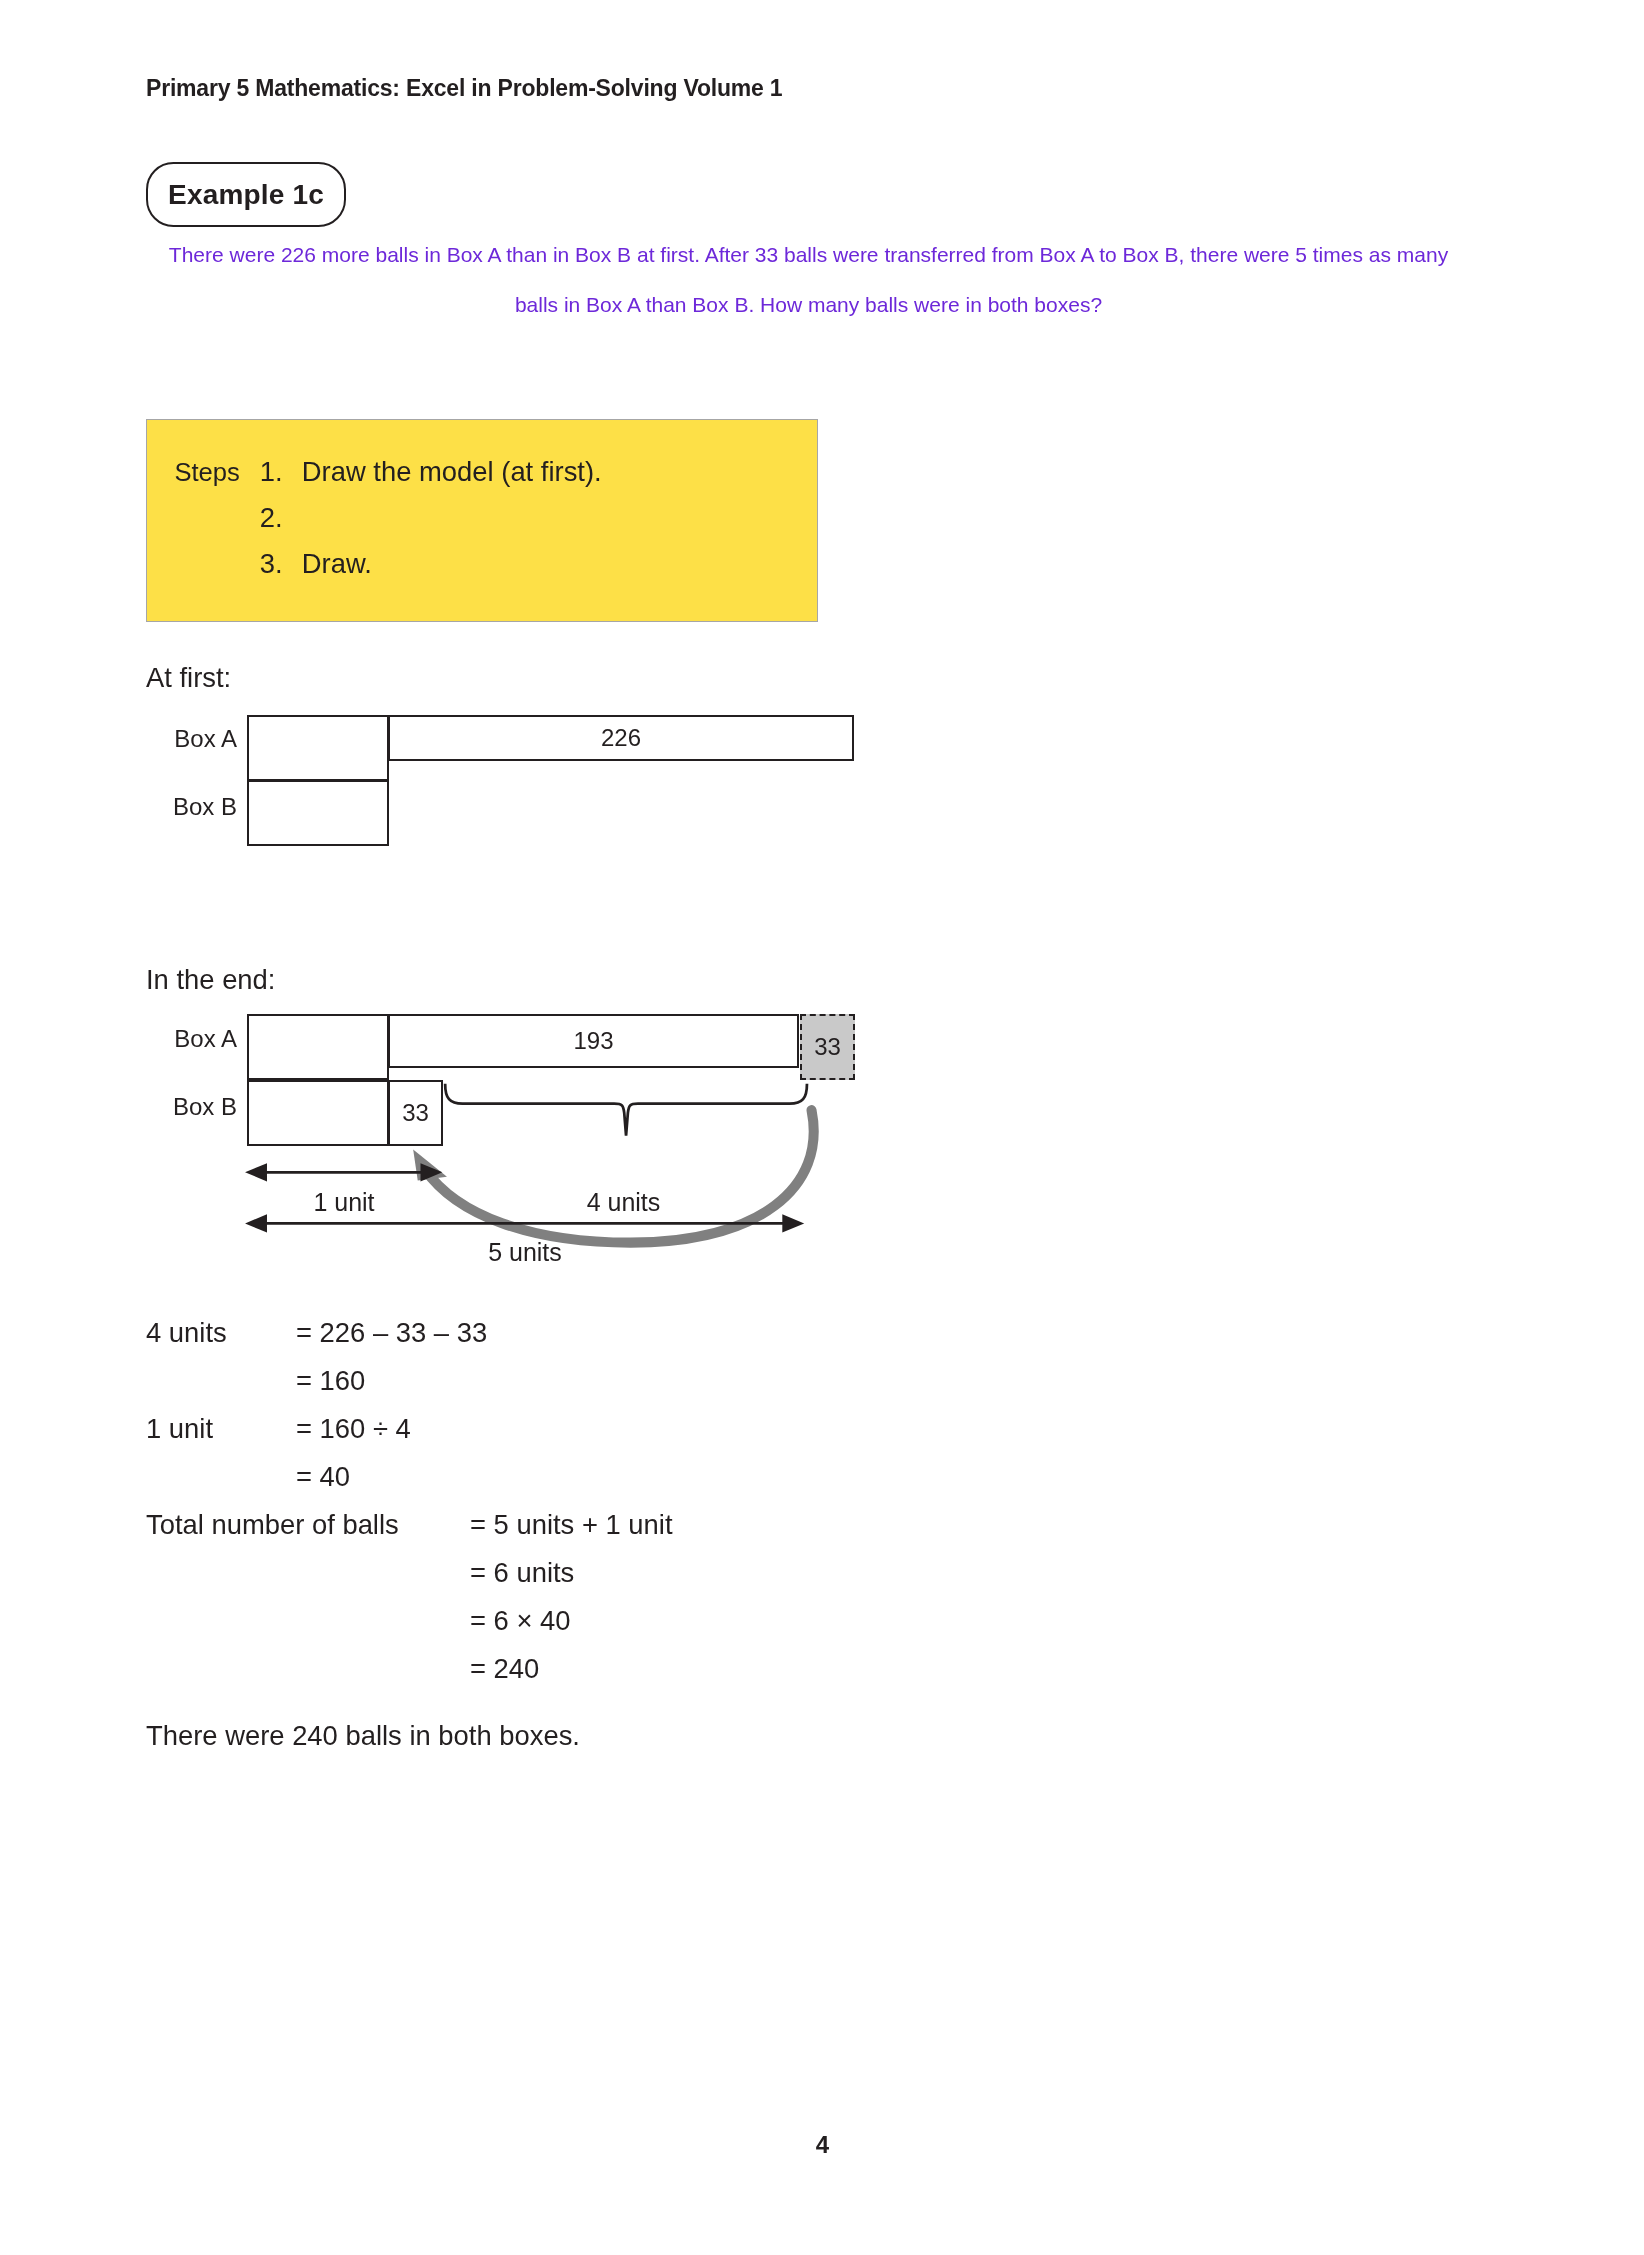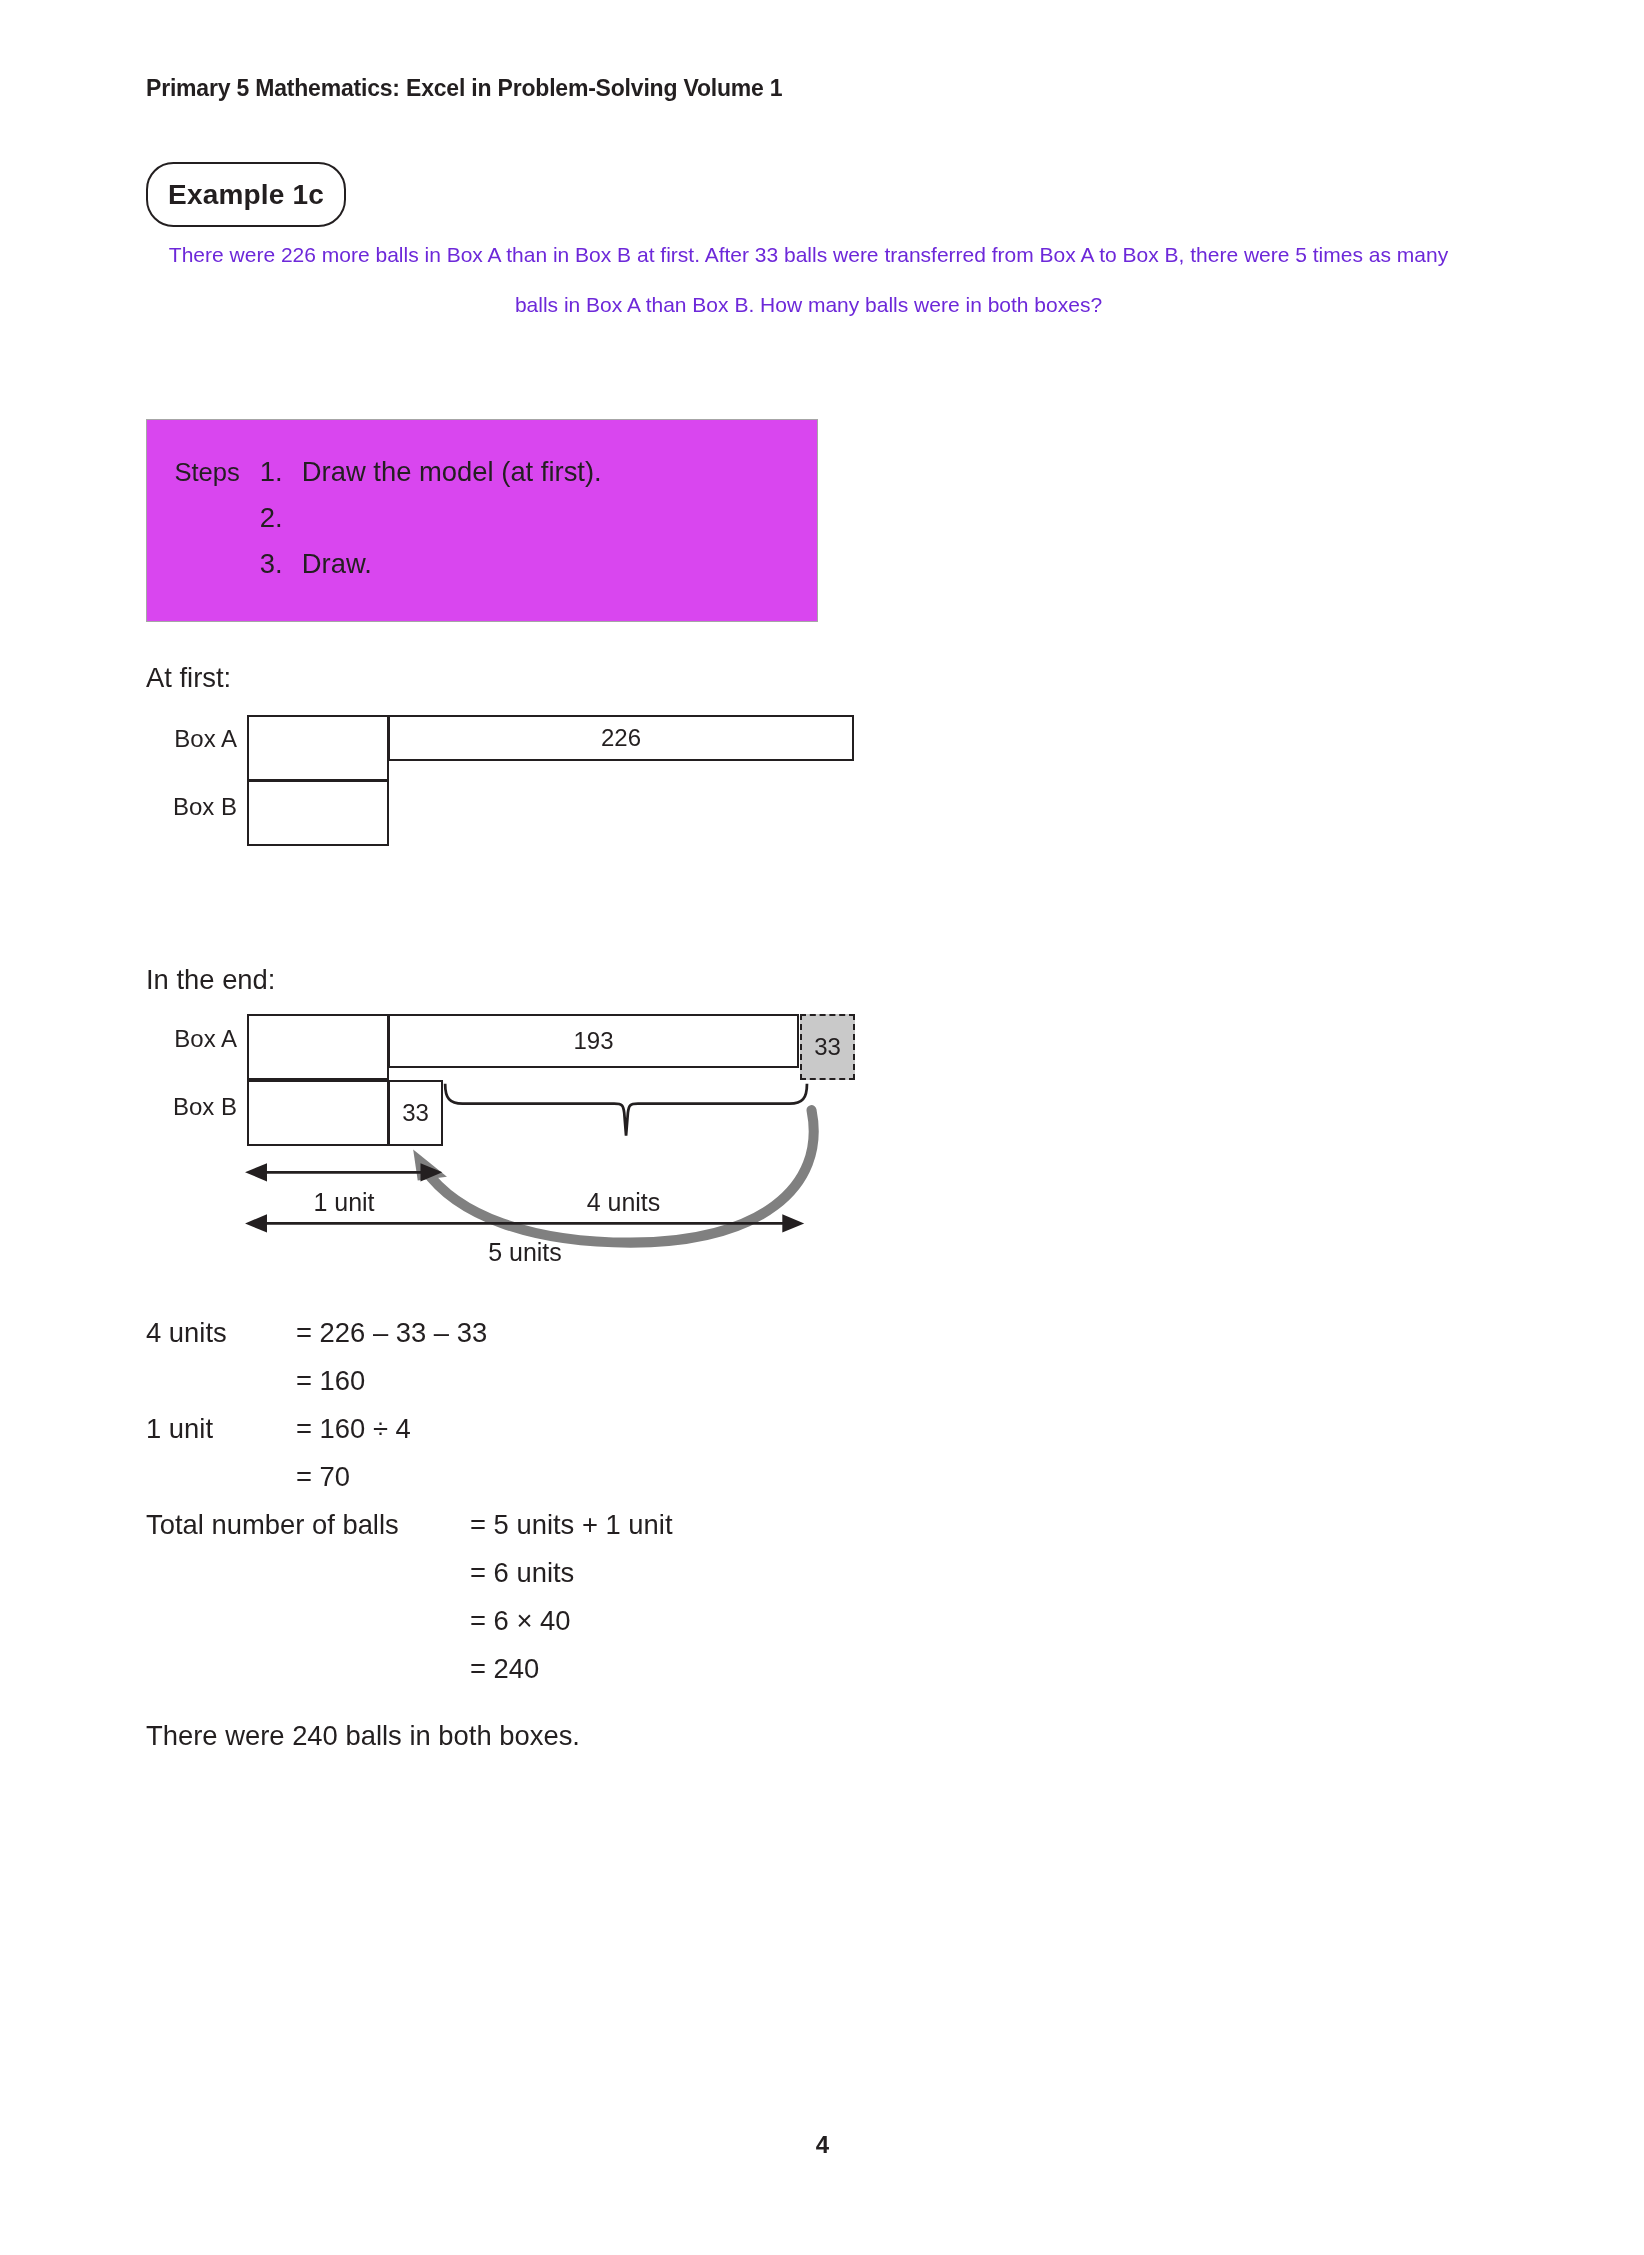--- a/index.html
+++ b/index.html
@@ -71,21 +71,21 @@
 
   
   .steps-box {
     position: absolute;
     left: 146px;
     top: 419px;
     width: 672px;
     height: 203px;
     box-sizing: border-box;
     border: 1.8px solid #a6a6a6;
-    background: #d946ef;
+    background: #fde047;
   }
   .steps-inner {
     position: absolute;
     left: 27.4px;
     top: 29px;
     display: flex;
     align-items: flex-start;
   }
   .steps-label {
     font-size: 25.6px;
@@ -305,21 +305,21 @@
     <div class="sol-row">
       <span class="sol-lhs"></span>
       <span class="sol-rhs">= 160</span>
     </div>
     <div class="sol-row">
       <span class="sol-lhs">1 unit</span>
       <span class="sol-rhs">= 160 ÷ 4</span>
     </div>
     <div class="sol-row">
       <span class="sol-lhs"></span>
-      <span class="sol-rhs">= 70</span>
+      <span class="sol-rhs">= 40</span>
     </div>
 
     <div class="sol-row">
       <span class="sol-lhs-wide">Total number of balls</span>
       <span class="sol-rhs">= 5 units + 1 unit</span>
     </div>
     <div class="sol-row">
       <span class="sol-lhs-wide"></span>
       <span class="sol-rhs">= 6 units</span>
     </div>

